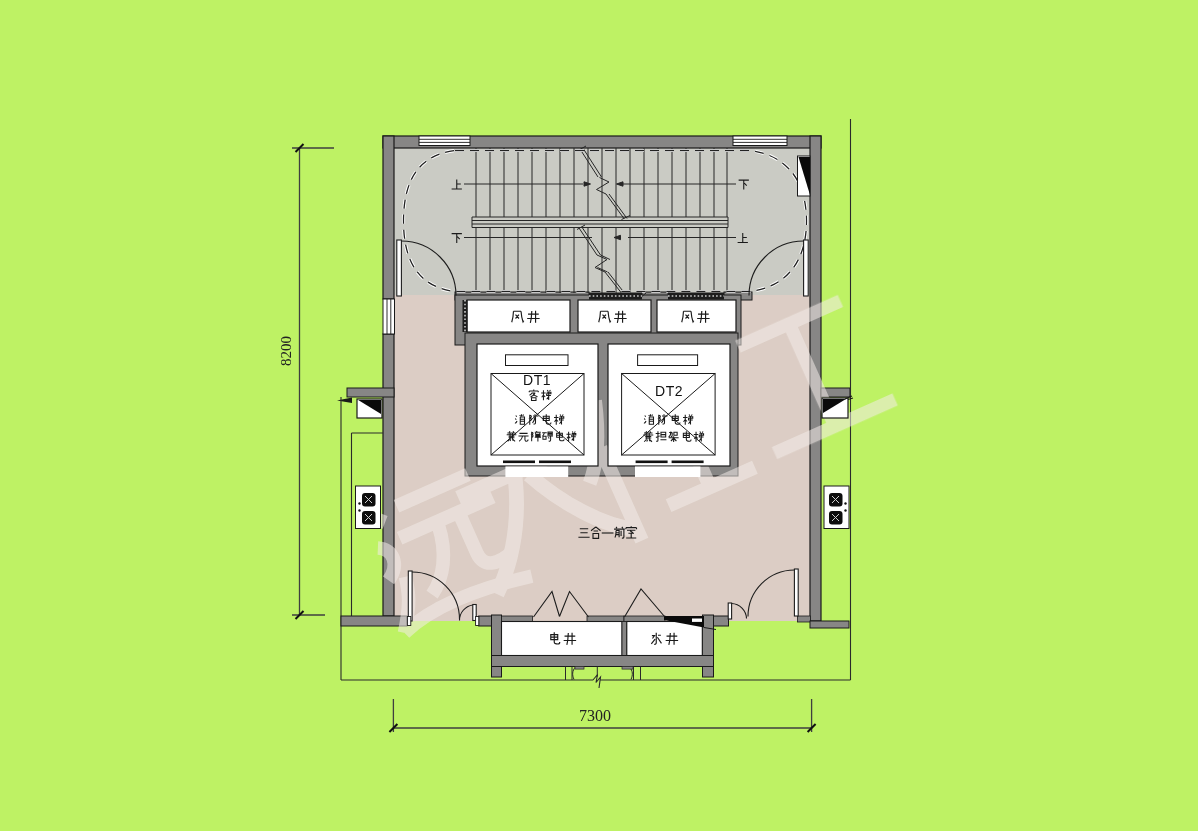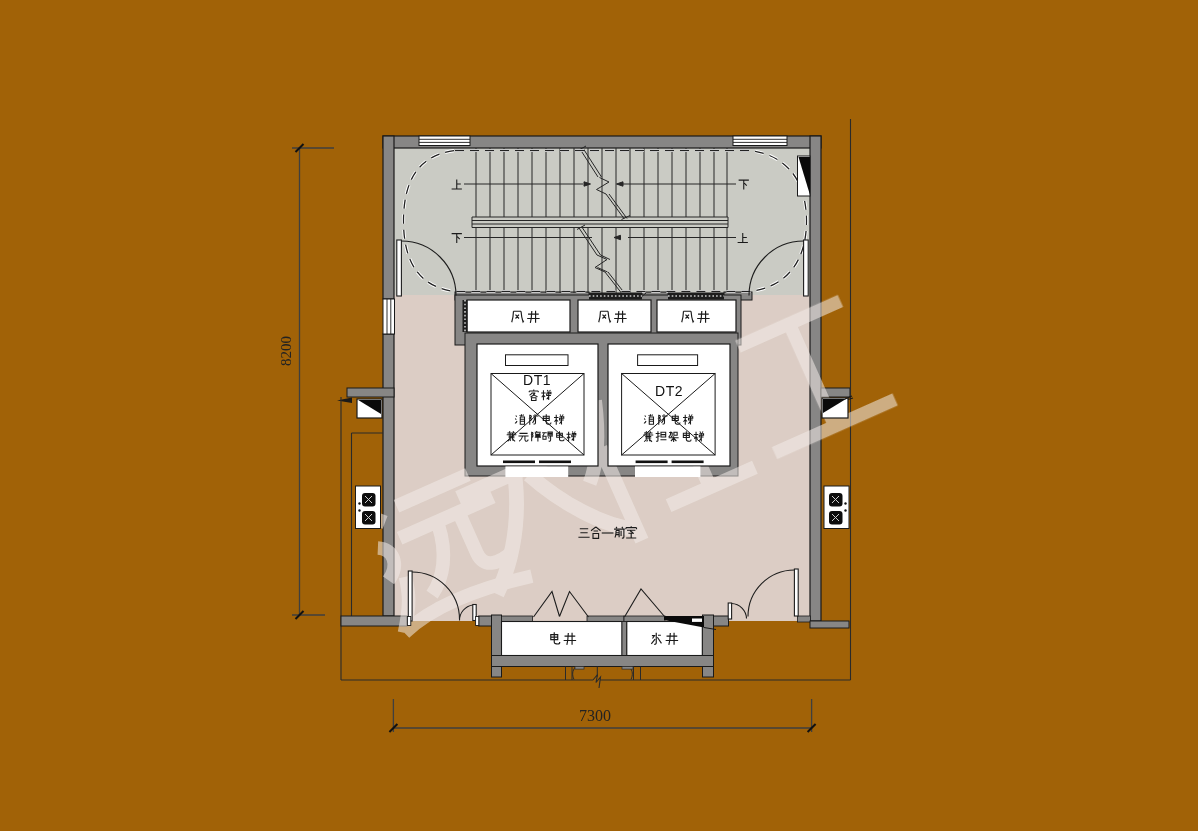--- a/index.html
+++ b/index.html
@@ -1,16 +1,16 @@
 <!DOCTYPE html>
 <html><head>
 <meta charset="utf-8">
 <style>
   html,body{margin:0;padding:0;background:#ffffff;}
-  #page{position:relative;width:1198px;height:831px;background:#a16207;overflow:hidden;
+  #page{position:relative;width:1198px;height:831px;background:#bef264;overflow:hidden;
         font-family:"Liberation Sans",sans-serif;}
   svg{display:block;}
 </style>
 </head>
 <body>
 <div id="page">
 <svg width="1198" height="831" viewBox="0 0 1198 831">
 <defs>
 
   <g id="g-shang" fill="none" stroke="#1a1a1a">

